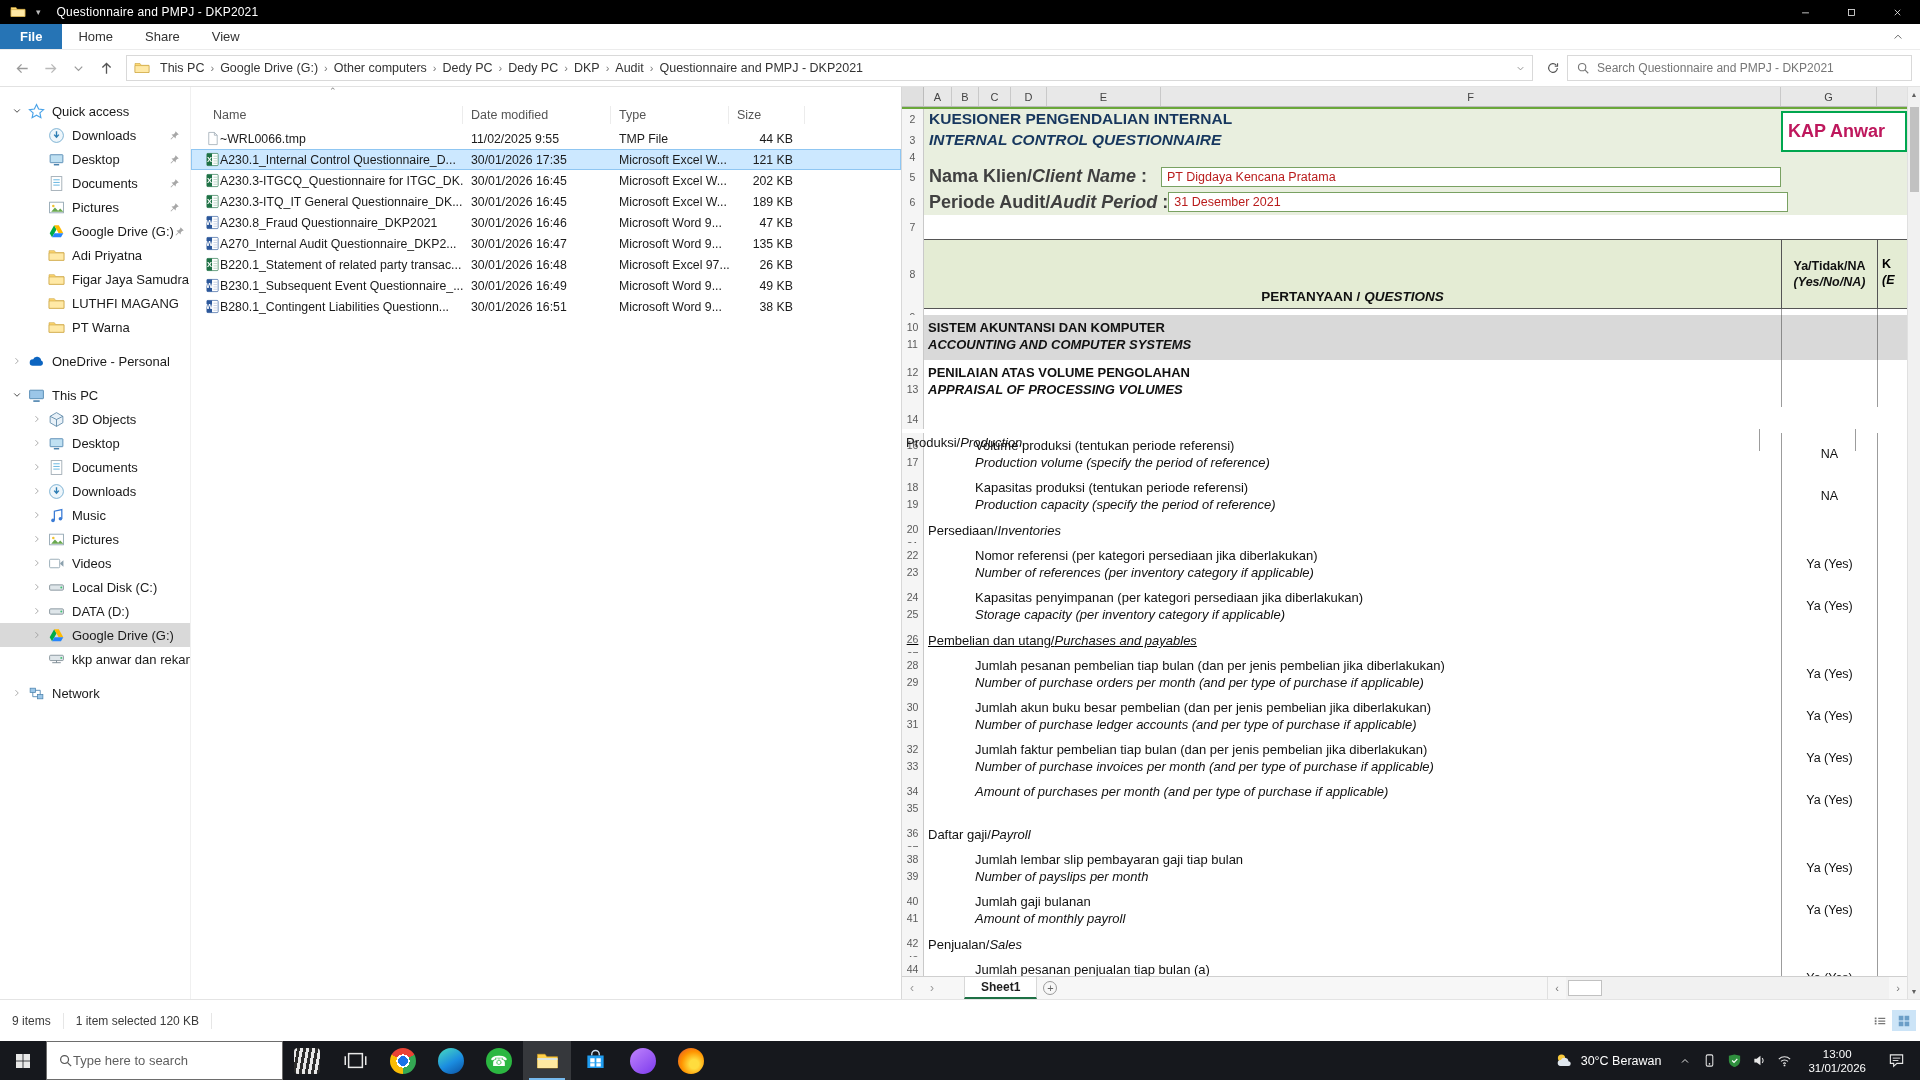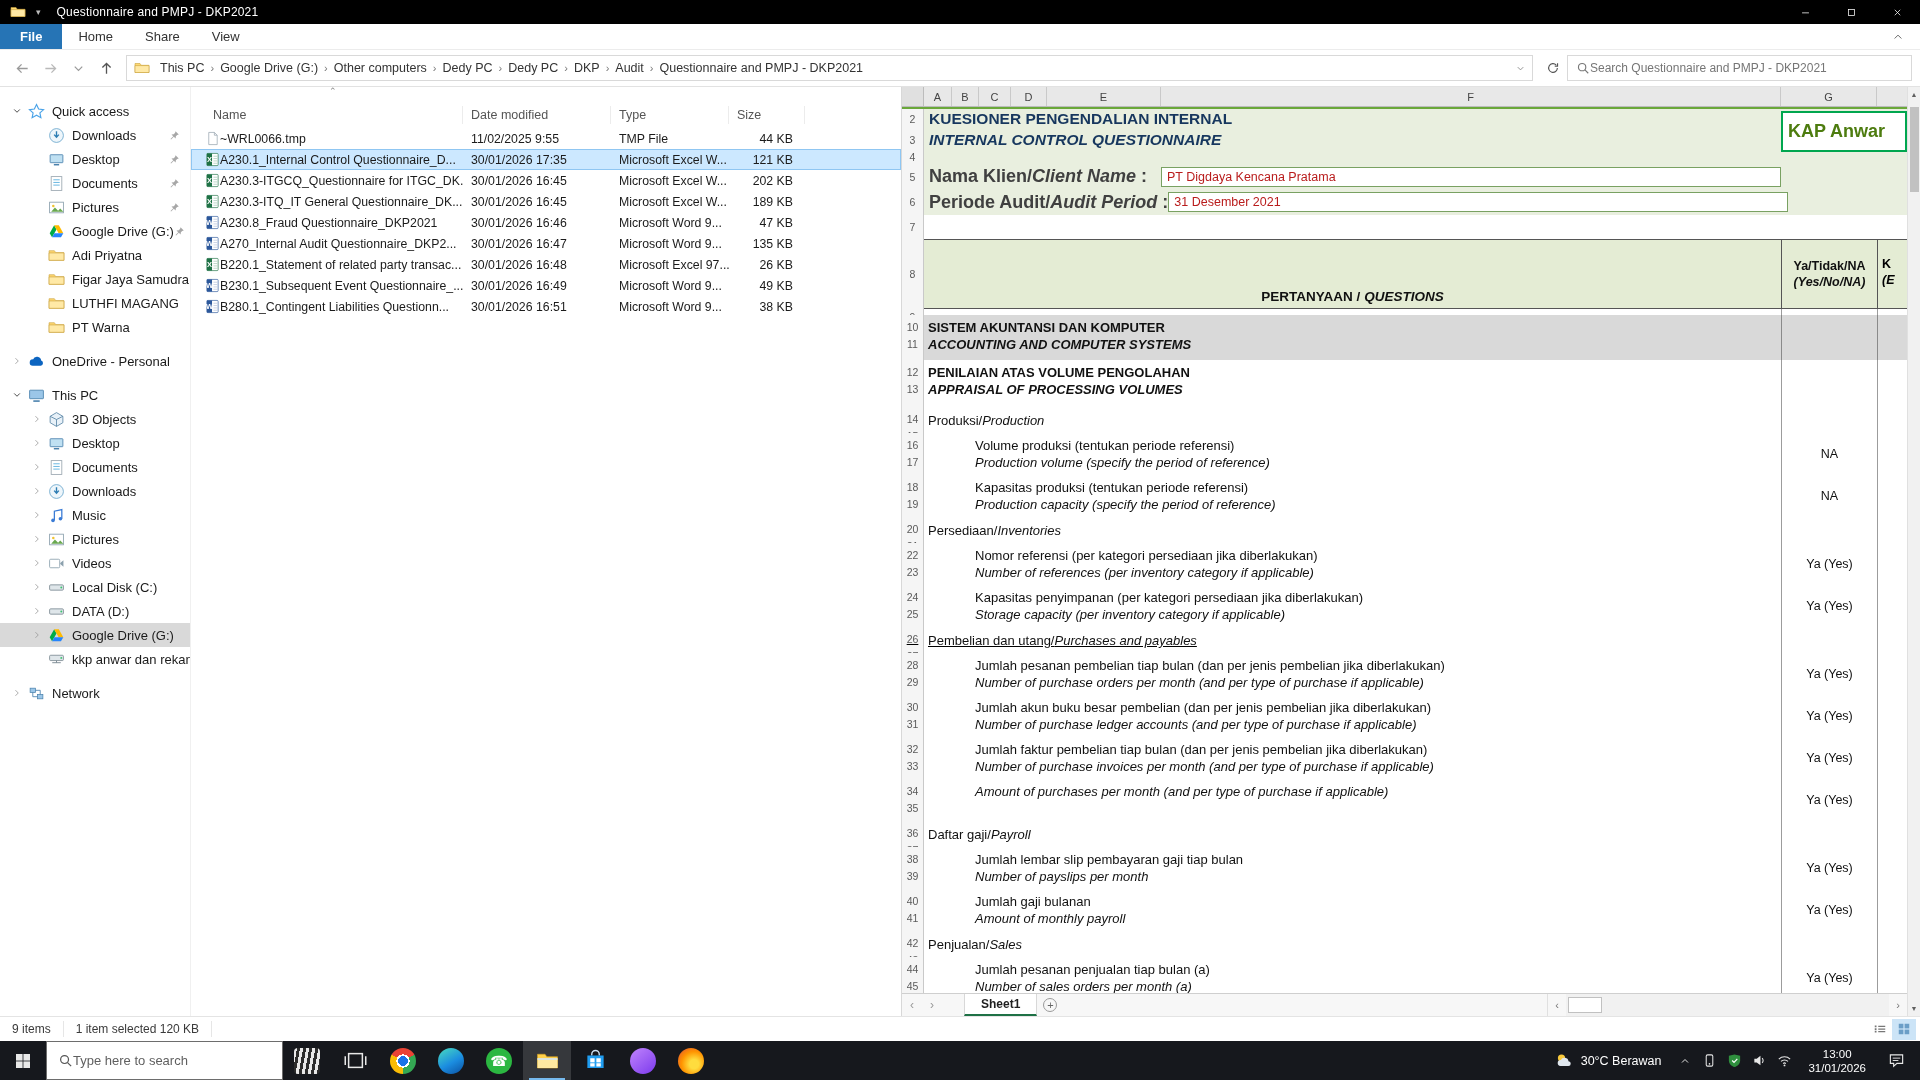--- a/index.html
+++ b/index.html
@@ -27,21 +27,21 @@
 .nav-btn svg{width:15px;height:15px}
 .addr-box{flex:1;height:26px;border:1px solid #d9d9d9;display:flex;align-items:center;background:#fff;margin:0 6px;overflow:hidden}
 .crumb-folder{width:16px;height:16px;margin:0 4px 0 7px;flex:0 0 16px}
 .crumb-folder svg{width:16px;height:16px}
 .crumb{font-size:12.5px;color:#333;padding:0 6px;white-space:nowrap}
 .crumb-sep{color:#777;font-size:11px}
 .addr-dd{margin-left:auto;width:24px;display:flex;justify-content:center}
 .addr-dd svg{width:11px;height:11px}
 .refresh-btn{width:28px;height:26px;display:flex;align-items:center;justify-content:center}
 .refresh-btn svg{width:14px;height:14px}
-.search-box{width:345px;height:26px;border:1px solid #d9d9d9;display:flex;align-items:center;padding:0 8px;gap:0;background:#fff}
+.search-box{width:345px;height:26px;border:1px solid #d9d9d9;display:flex;align-items:center;padding:0 8px;gap:7px;background:#fff}
 .search-box svg{width:14px;height:14px;flex:0 0 14px}
 .search-box input{border:0;outline:0;flex:1;font-size:12px;color:#333;font-family:inherit;background:transparent}
 .search-box input::placeholder{color:#767676}
 
 .main{flex:1;display:flex;min-height:0}
 .sidebar{width:190px;flex:0 0 auto;padding-top:12px;overflow:hidden;font-size:13px}
 .sb-item{height:24px;display:flex;align-items:center;color:#1a1a1a;padding-left:12px;white-space:nowrap;overflow:hidden}
 .sb-item.lvl1{padding-left:32px}
 .sb-item.selected{background:#d9d9d9}
 .sb-chev{width:12px;flex:0 0 12px;margin-right:4px;display:flex;align-items:center}
@@ -94,41 +94,41 @@
 
 .xtop{position:relative;border-top:2px solid #6aa83a}
 .xtrow{display:flex}
 .xtb{flex:1;background:#e9efdf;display:flex;align-items:center;min-width:0;position:relative}
 .xtb.white{background:#fff}
 .xtitle{font-size:15.5px;font-weight:bold;color:#17375e;padding-left:5px;white-space:nowrap}
 .xtitle.it{font-style:italic}
 .xfield-label{flex:0 0 237px;padding-left:5px;font-size:18px;font-weight:bold;color:#404040;white-space:nowrap}
 .xfield-label .it{font-style:italic}
 .xfield-value{width:620px;height:20px;background:#fff;border:1px solid #79a162;font-size:12.5px;color:#b91c1c;display:flex;align-items:center;padding-left:5px}
-.kap-box{position:absolute;left:879px;top:2px;width:126px;height:41px;background:#fff;border:2px solid #00a64f;color:#4d7c0f;font-weight:bold;font-size:18px;display:flex;align-items:center;padding-left:5px;overflow:hidden;white-space:nowrap;z-index:2}
+.kap-box{position:absolute;left:879px;top:2px;width:126px;height:41px;background:#fff;border:2px solid #00a64f;color:#be185d;font-weight:bold;font-size:18px;display:flex;align-items:center;padding-left:5px;overflow:hidden;white-space:nowrap;z-index:2}
 
 .xqh-body{flex:1;position:relative;background:#e4ecd4;border-top:1px solid #555;border-bottom:1px solid #555}
 .qh-text{position:absolute;left:0;width:857px;bottom:4px;text-align:center;font-weight:bold;font-size:13.5px;color:#111;white-space:nowrap}
 .qh-text .it{font-style:italic;margin-left:4px}
 .qh-ans{position:absolute;left:857px;width:96px;top:0;bottom:0;border-left:1px solid #555;display:flex;flex-direction:column;align-items:center;justify-content:center;font-weight:bold;font-size:12.5px;color:#111;text-align:center;line-height:16px}
 .qh-ans .it{font-style:italic}
 .qh-extra{position:absolute;left:953px;right:0;top:0;bottom:0;border-left:1px solid #555;padding:16px 0 0 4px;font-weight:bold;font-size:12.5px;line-height:16px;overflow:hidden}
 .qh-extra .it{font-style:italic}
 
 .sheetbar{height:23px;flex:0 0 auto;border-top:1px solid #cfcfcf;background:#f7f7f7;display:flex;align-items:stretch;font-size:12px}
 .sh-nav{width:20px;display:flex;align-items:center;justify-content:center;color:#9a9a9a;font-size:12px}
 .sh-tab{margin-left:22px;padding:0 16px;background:#fff;border-left:1px solid #d8d8d8;border-right:1px solid #d8d8d8;border-bottom:2px solid #1e7145;display:flex;align-items:center;font-weight:bold;color:#1e1e1e}
 .sh-plus{width:26px;display:flex;align-items:center;justify-content:center}
 .sh-plus span{width:14px;height:14px;border:1px solid #9a9a9a;border-radius:50%;color:#666;font-size:11px;line-height:12px;text-align:center}
 .sh-scroll{margin-left:auto;width:360px;display:flex;align-items:stretch;border-left:1px solid #e0e0e0}
 .shs-arr{width:18px;display:flex;align-items:center;justify-content:center;color:#777;font-size:11px}
 .shs-track{flex:1;background:#f1f1f1;position:relative}
 .shs-thumb{position:absolute;left:2px;top:3px;bottom:3px;width:34px;background:#fff;border:1px solid #c1c1c1}
 
-.statusbar{height:25px;border-top:1px solid #e4e4e4;display:flex;align-items:center;font-size:12px;color:#3a3a3a;flex:0 0 auto}
+.statusbar{height:42px;border-top:1px solid #e4e4e4;display:flex;align-items:center;font-size:12px;color:#3a3a3a;flex:0 0 auto}
 .st-seg{padding:0 12px;height:16px;display:flex;align-items:center;border-right:1px solid #e6e6e6;white-space:nowrap}
 .st-views{margin-left:auto;display:flex;margin-right:4px}
 .st-view{width:24px;height:21px;display:flex;align-items:center;justify-content:center}
 .st-view.active{background:#cce4f7}
 .st-view svg{width:14px;height:14px}
 
 .taskbar{height:39px;background:#16181d;display:flex;align-items:stretch;color:#fff;flex:0 0 auto}
 .tb-start{width:46px;display:flex;align-items:center;justify-content:center}
 .tb-start svg{width:16px;height:16px}
 .tb-search{width:237px;background:#fff;border:1px solid #6d6d6d;display:flex;align-items:center;padding:0 11px}
@@ -889,21 +889,21 @@
                 </div>
                 <div class="xrow-body">
                   <div class="xtext">
                     <div class="xl1">PENILAIAN ATAS VOLUME PENGOLAHAN</div>
                     <div class="xl2">APPRAISAL OF PROCESSING VOLUMES</div>
                   </div>
                   <div class="xans"></div>
                   <div class="xextra"></div>
                 </div>
               </div>
-              <div class="xrow x-group" style="height: 26px;">
+              <div class="xrow x-group" style="height: 26px; flex-direction: column;">
                 <div class="xgut">
                   <span>14</span>
                   <span>15</span>
                 </div>
                 <div class="xrow-body">
                   <div class="xtext"><span class="xl1">Produksi/</span><span class="xl2">Production</span></div>
                   <div class="xans"></div>
                   <div class="xextra"></div>
                 </div>
               </div>

